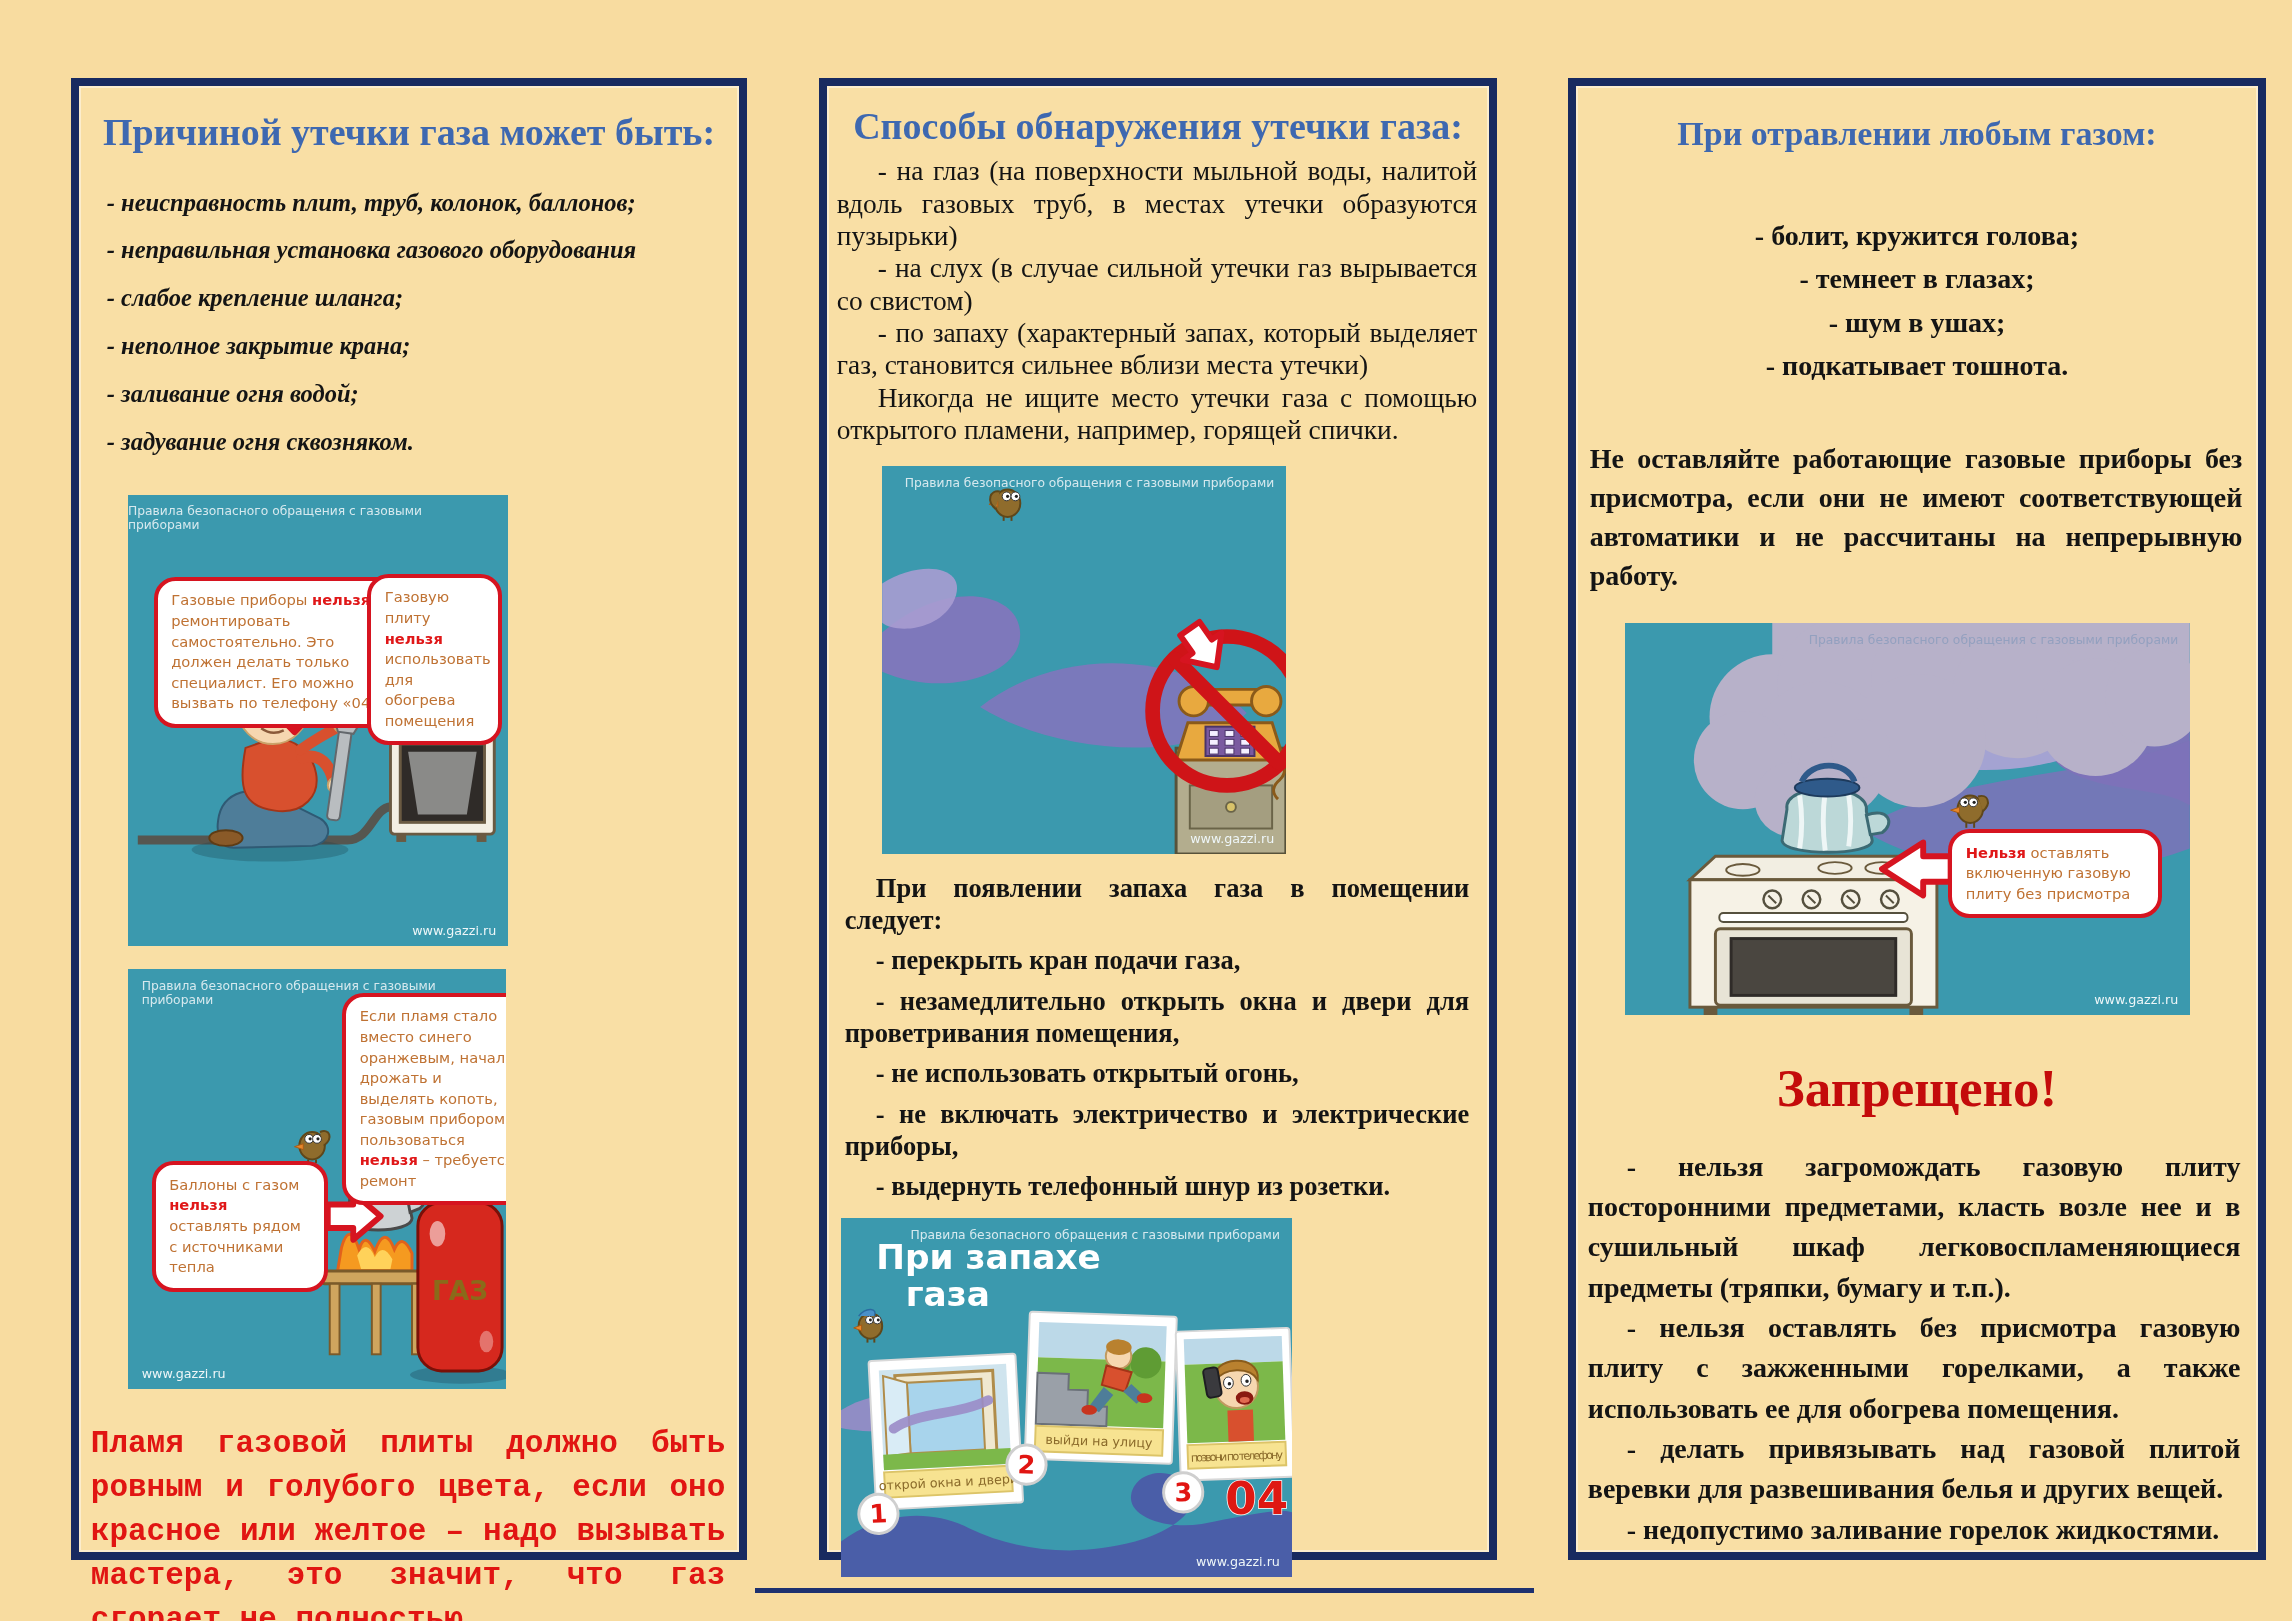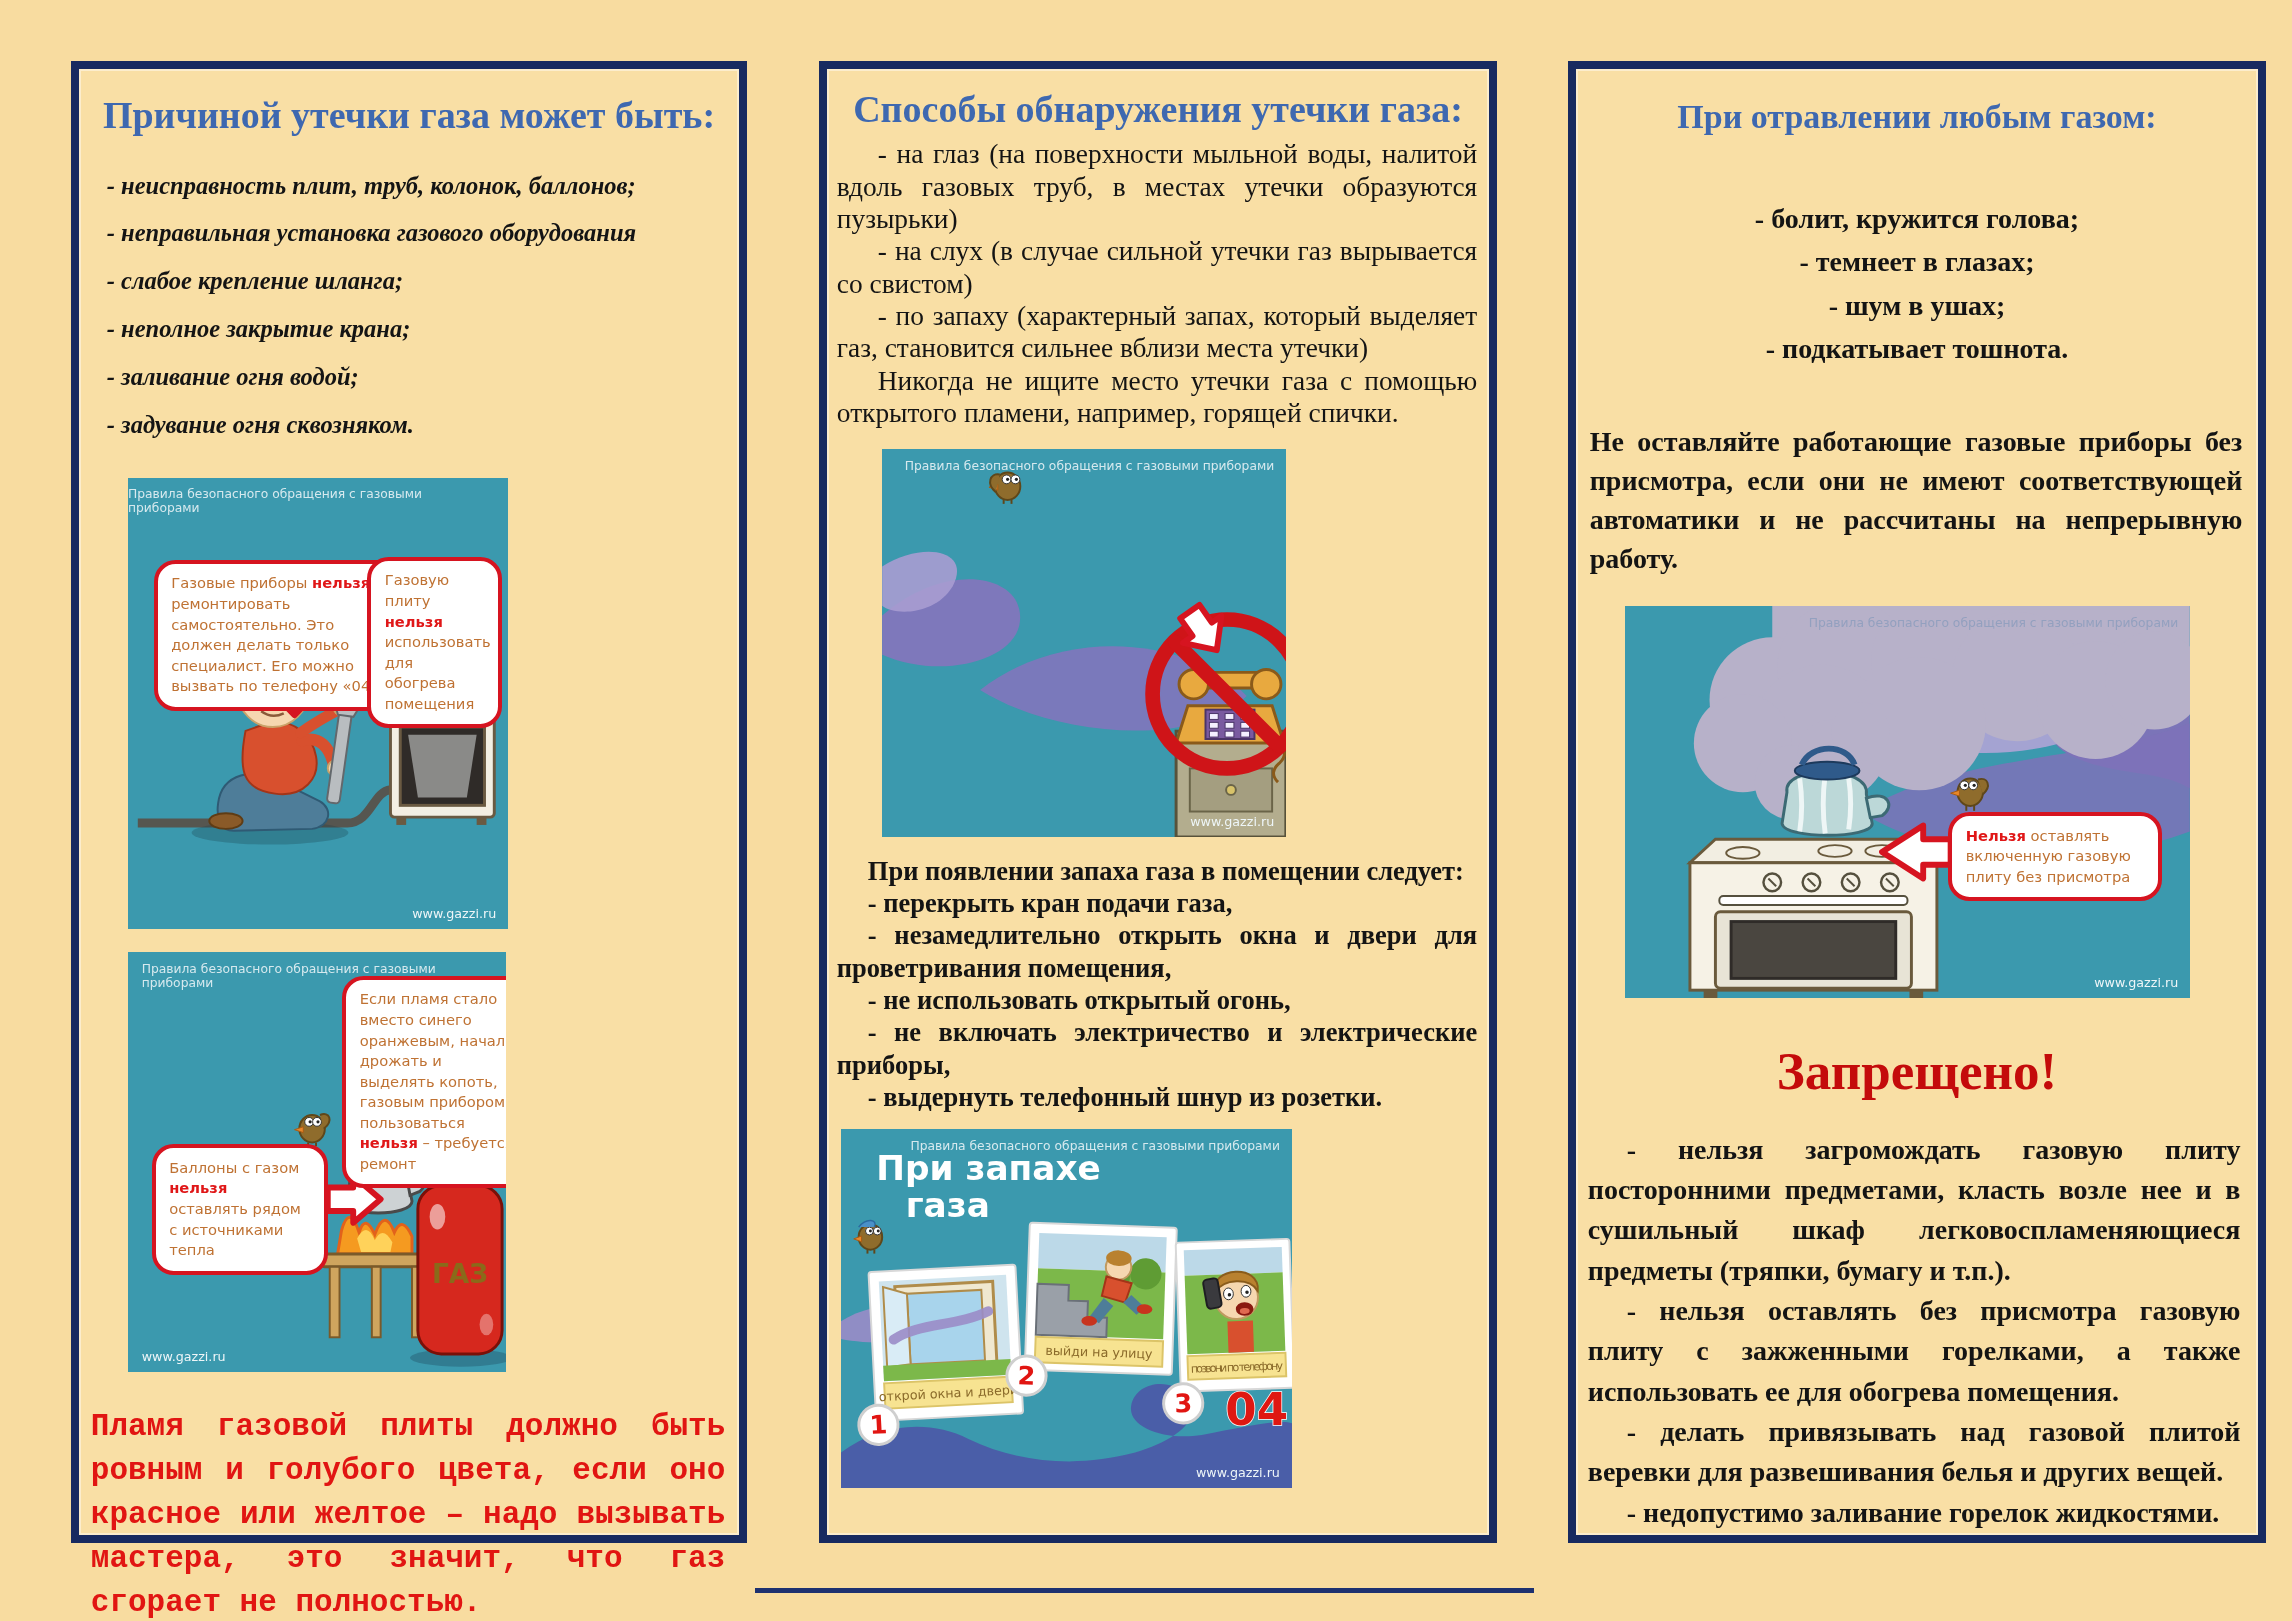--- a/index.html
+++ b/index.html
@@ -1,30 +1,30 @@
 <!DOCTYPE html>
 <html><head>
 <meta charset="utf-8">
 <style>
   html,body{margin:0;padding:0;}
   .page{position:relative;width:2293px;height:1621px;background:#f8dca0;font-family:"Liberation Serif",serif;overflow:hidden;}
-  .panel{position:absolute;top:61px;height:1482px;background:#f9dfa5;border:8.8px solid #182a60;box-sizing:border-box;box-shadow:inset 0 0 0 2px rgba(255,255,255,.45);}
+  .panel{position:absolute;top:78px;height:1482px;background:#f9dfa5;border:8.8px solid #182a60;box-sizing:border-box;box-shadow:inset 0 0 0 2px rgba(255,255,255,.45);}
   #panel1{left:71px;width:676px;}
   #panel2{left:819px;width:678px;}
   #panel3{left:1568px;width:698px;}
   .p-head{margin:23.5px 13.7px 0;text-align:center;font-weight:bold;color:#3e68b0;}
   #panel1 .p-head{font-size:38px;}
   #panel2 .p-head{font-size:38px;margin-top:17.6px;}
   #panel3 .p-head{font-size:34px;margin-top:29px;}
   .causes{margin:33px 9.8px 0 11.8px;font-size:24.5px;font-weight:bold;color:#141414;line-height:1.3;}
   .causes p{margin:16px;font-style:italic;}
   .detect{margin:7.8px 11.8px 0 9.8px;font-size:27.4px;color:#141414;line-height:1.18;text-align:justify;}
   .detect p{margin:0;text-indent:41px;}
   .smell{margin:17.6px 11.8px 0 9.8px;font-size:26.5px;font-weight:bold;color:#141414;line-height:1.22;text-align:justify;}
-  .smell p{margin:0;text-indent:31px;}
+  .smell p{margin:8px;text-indent:31px;}
   .symptoms{margin:61px 0 0;text-align:center;font-size:28px;font-weight:bold;color:#141414;line-height:1.55;}
   .symptoms p{margin:0;}
   .note{margin:51px 15.7px 0 13.7px;font-size:28px;font-weight:bold;color:#141414;line-height:1.4;text-align:justify;}
   .warning{margin:33px 13.7px 0 11.8px;font-size:31px;font-weight:bold;color:#e11512;line-height:1.42;text-align:justify;font-family:Liberation Mono, monospace;}
   .forbidden-h{margin:43px 0 0;text-align:center;font-size:53px;font-weight:bold;color:#c40b0b;}
   .forbidden{margin:29px 17.6px 0 11.8px;font-size:28px;font-weight:bold;color:#141414;line-height:1.44;text-align:justify;}
   .forbidden p{margin:0;text-indent:39px;}
   .illu{position:relative;overflow:hidden;background:#3b99ae;}
   #illu-repair{width:380px;height:451px;margin:37px 0 0 49px;}
   #illu-flame{width:378px;height:420px;margin:23.5px 0 0 49px;}

